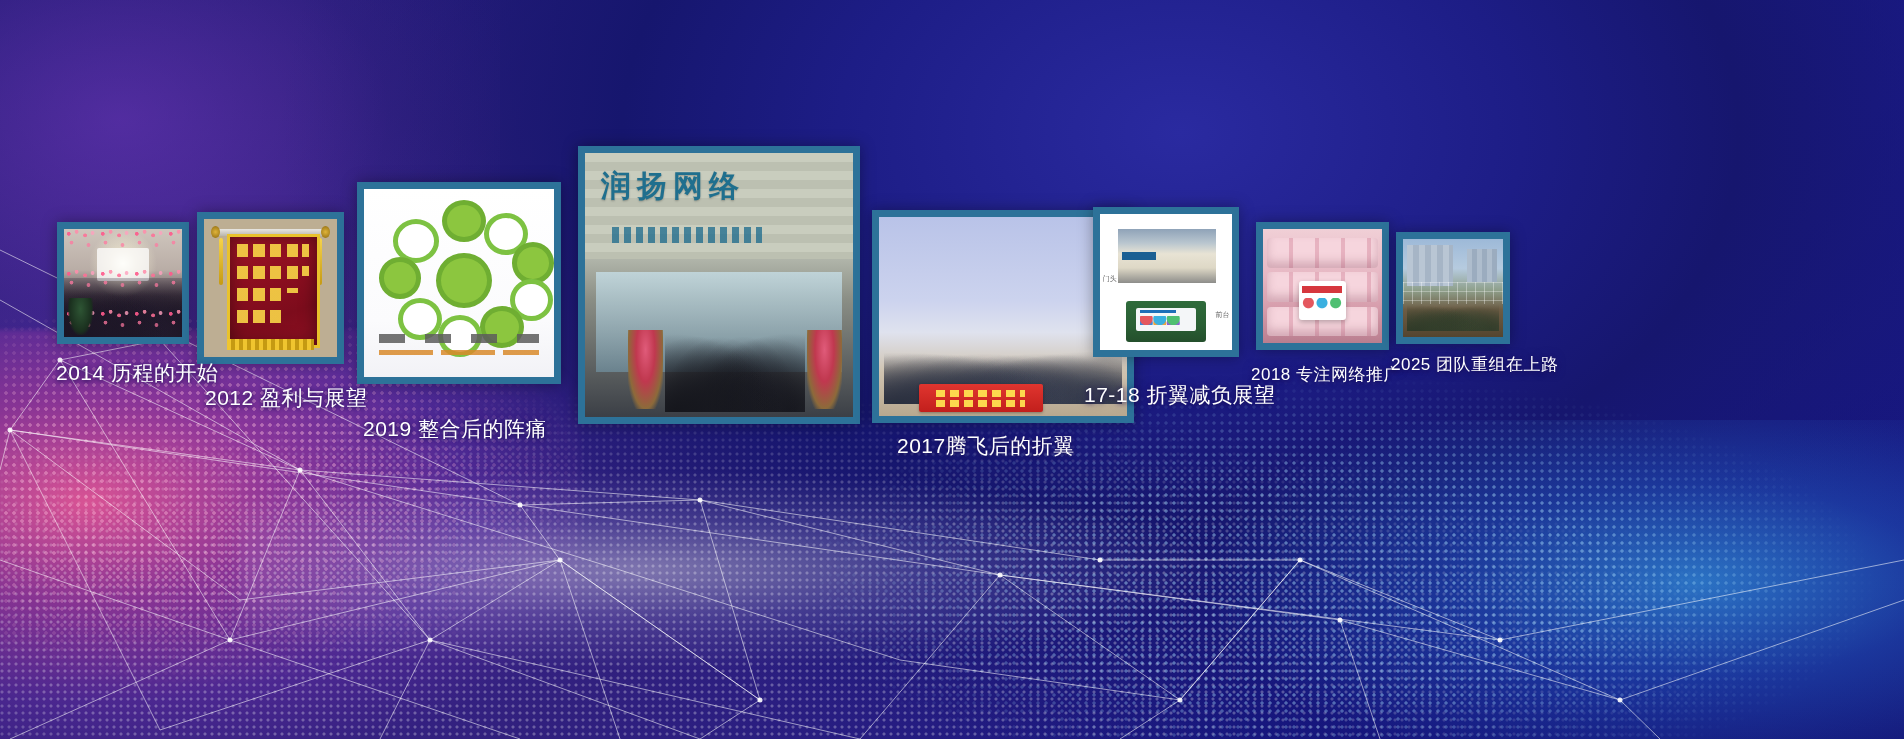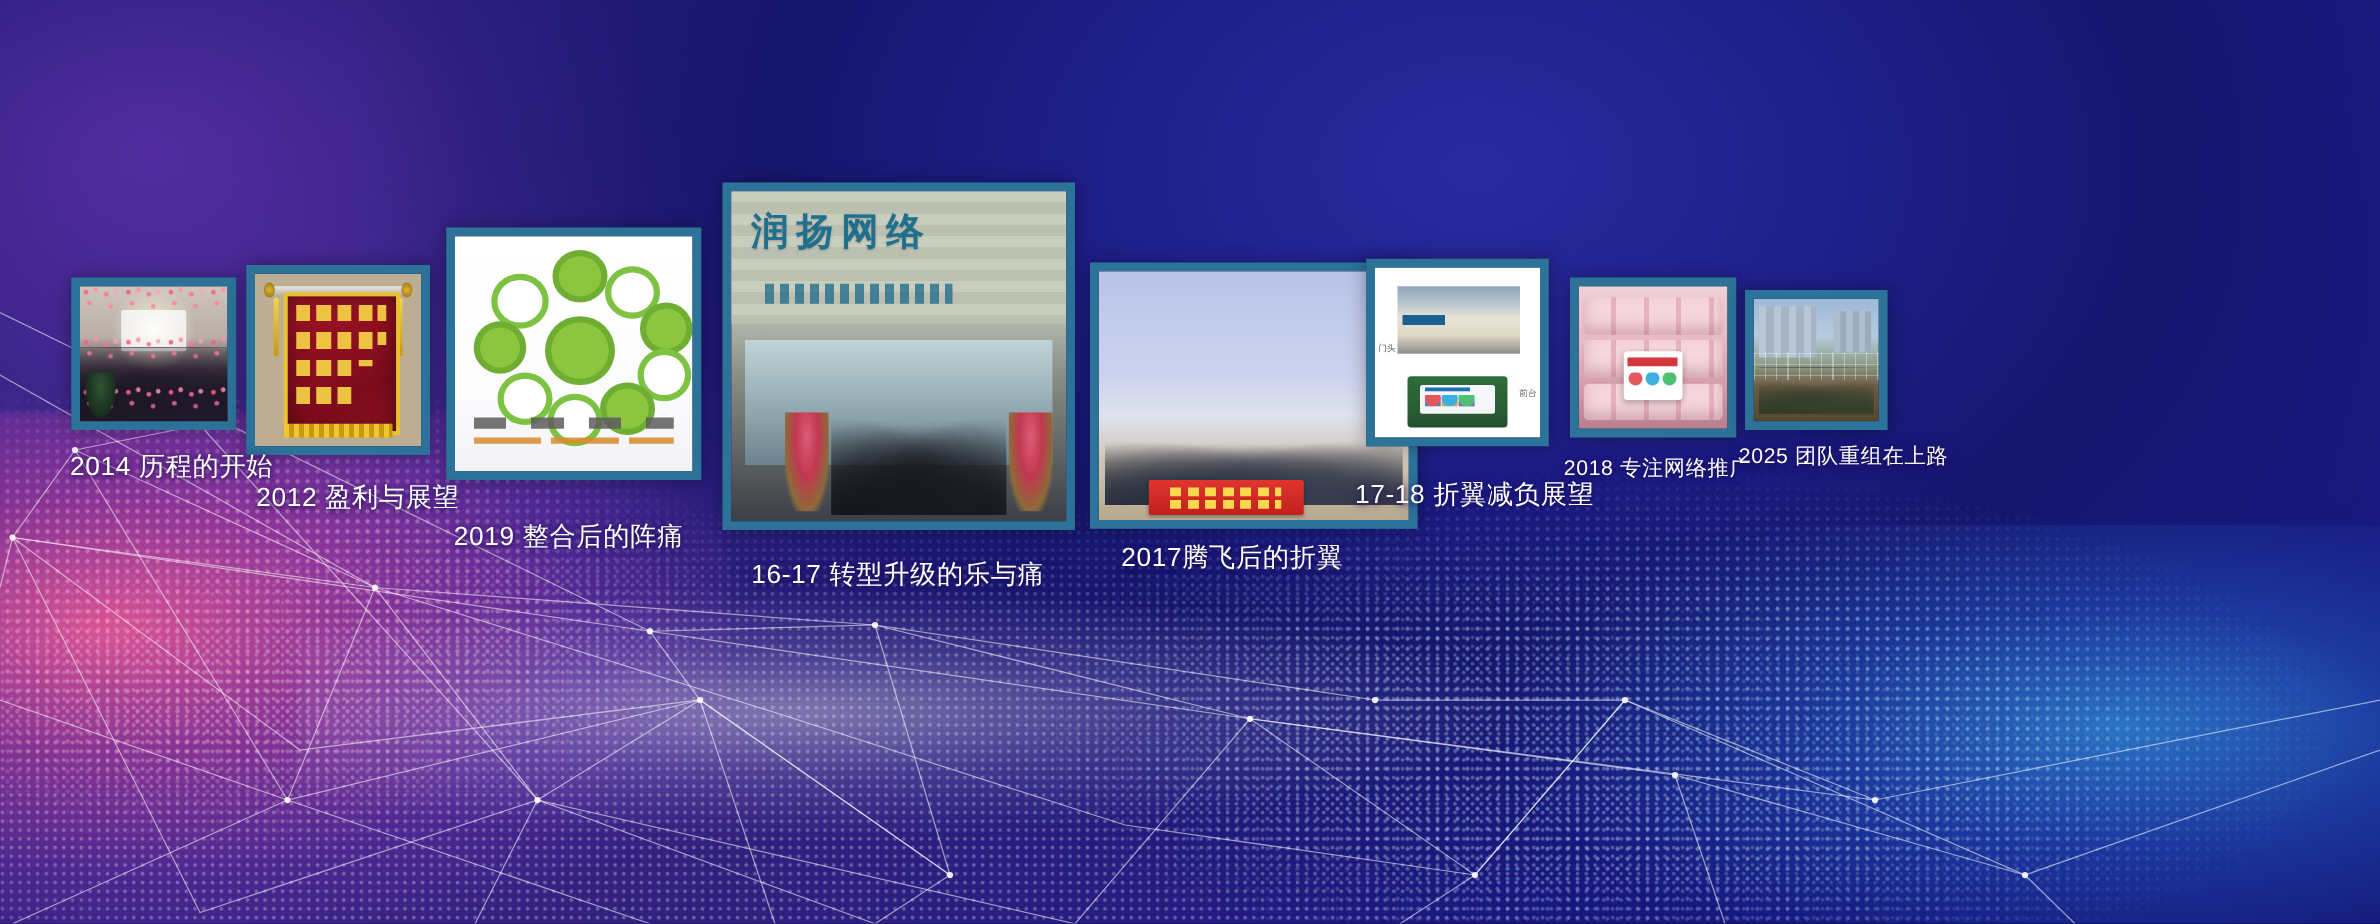--- a/index.html
+++ b/index.html
@@ -419,21 +419,20 @@
       </div>
     </div>
   </div>
 
   <div class="tl-label" style="left:56px;top:359px;">2014  历程的开始</div>
 
   <div class="tl-label" style="left:205px;top:384px;">2012  盈利与展望</div>
 
   <div class="tl-label" style="left:363px;top:415px;">2019  整合后的阵痛</div>
 
-  <div class="tl-label" style="left:601px;top:445px;">16-17  转型升级的乐与痛</div>
 
   <div class="tl-label" style="left:897px;top:432px;">2017腾飞后的折翼</div>
 
   <div class="tl-label" style="left:1084px;top:381px;">17-18  折翼减负展望</div>
 
   <div class="tl-label" style="left:1251px;top:363px;font-size:17px;">2018  专注网络推广</div>
 
   <div class="tl-label" style="left:1391px;top:353px;font-size:17px;">2025  团队重组在上路</div>
 
 </div>

